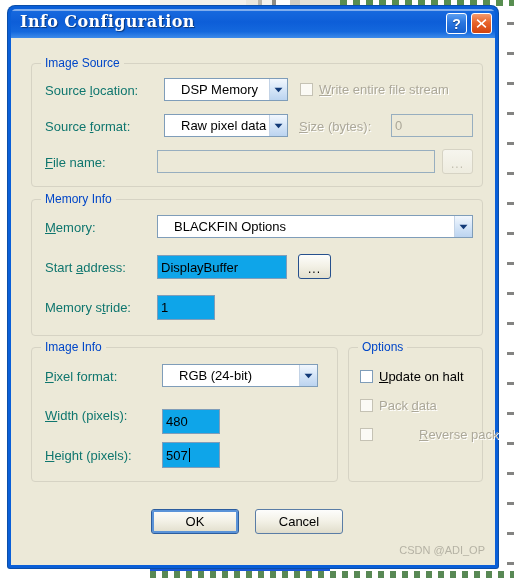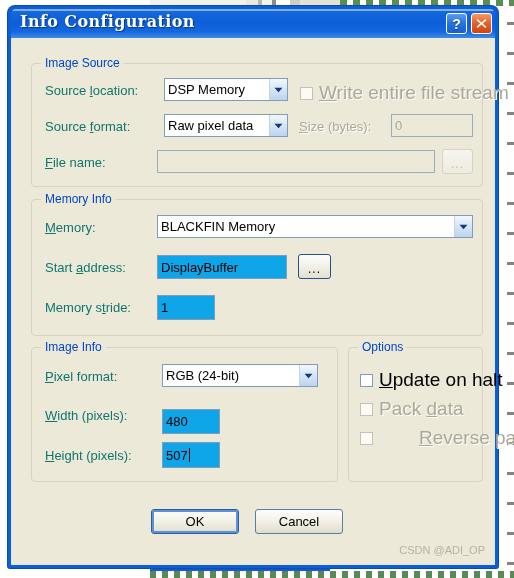--- a/index.html
+++ b/index.html
@@ -231,21 +231,21 @@
     background: #ffffff;
     display: flex;
     align-items: center;
     font-size: 13px;
     color: #000000;
     font-family: "Liberation Sans", sans-serif;
     overflow: hidden;
   }
   .combo .ctext {
     flex: 1 1 auto;
-    padding-left: 3px;
+    padding-left: 16px;
     white-space: nowrap;
     overflow: hidden;
   }
   .combo .cbtn {
     flex: 0 0 auto;
     width: 17px;
     align-self: stretch;
     background: linear-gradient(to bottom, #f2f7fd 0%, #d8e7f8 45%, #bcd4f0 100%);
     border-left: 1px solid #c3d3e6;
     display: flex;
@@ -285,21 +285,21 @@
     border: 1px solid #7f9db9;
     background: #ffffff;
     flex: 0 0 auto;
   }
   .cbrow.disabled .cbox {
     border: 1px solid #c5c2b4;
     background: #fbfaf5;
   }
   .cbrow .cblabel {
     margin-left: 6px;
-    font-size: 19px;
+    font-size: 13px;
     color: #000000;
     white-space: nowrap;
     font-family: "Liberation Sans", sans-serif;
   }
   .cbrow.disabled .cblabel { color: #aca899; text-shadow: 1px 1px 0 #ffffff; }
   .cbrow .cblabel u { text-decoration: underline; }
 
   
   .pbtn {
     position: absolute;
@@ -417,21 +417,21 @@
     </div>
 
     <div class="group" id="grp-memory">
       <div class="glabel">Memory Info</div>
     </div>
 
     <div class="lbl" style="left:33px; top:181px;">
       <u>M</u>emory:
     </div>
     <div class="combo" style="left:145px; top:176px; width:316px; height:23px;">
-      <span class="ctext">BLACKFIN Memory</span>
+      <span class="ctext">BLACKFIN Options</span>
       <span class="cbtn">
         <svg width="9" height="6" viewBox="0 0 9 6" aria-hidden="true">
           <path d="M0.5 0.8 L4.5 5.2 L8.5 0.8 Z" fill="#123a78"></path>
         </svg>
       </span>
     </div>
 
     <div class="lbl" style="left:33px; top:221px;">
       Start <u>a</u>ddress:
     </div>

